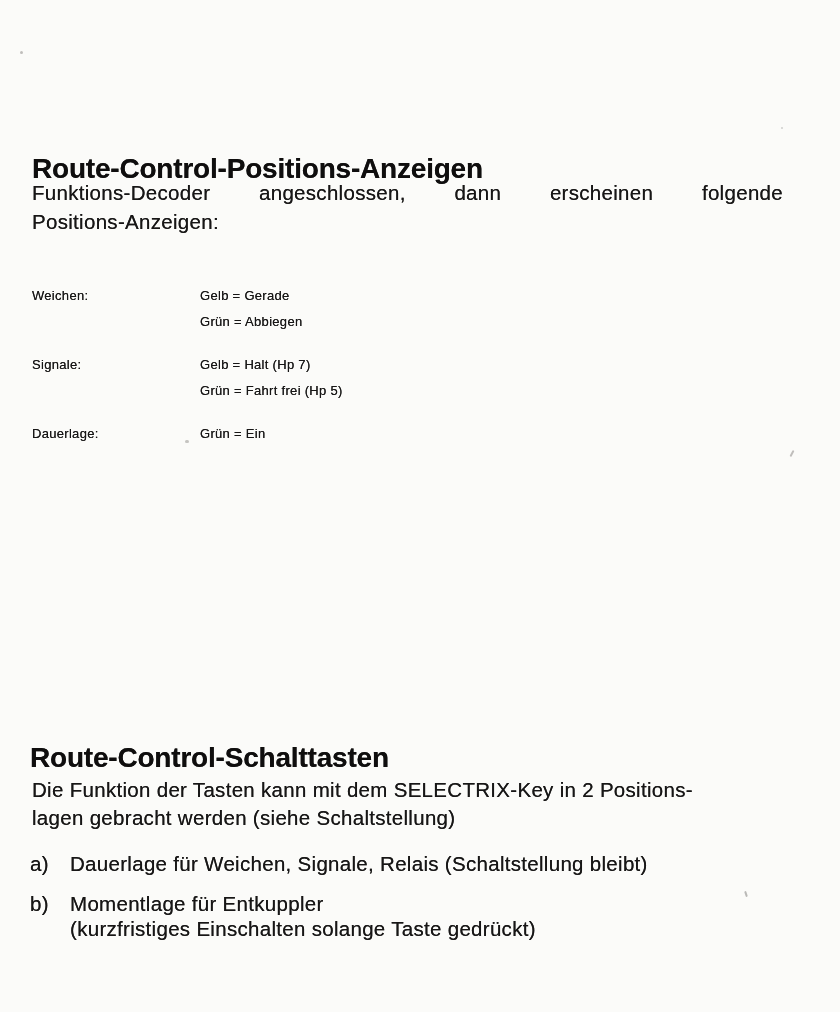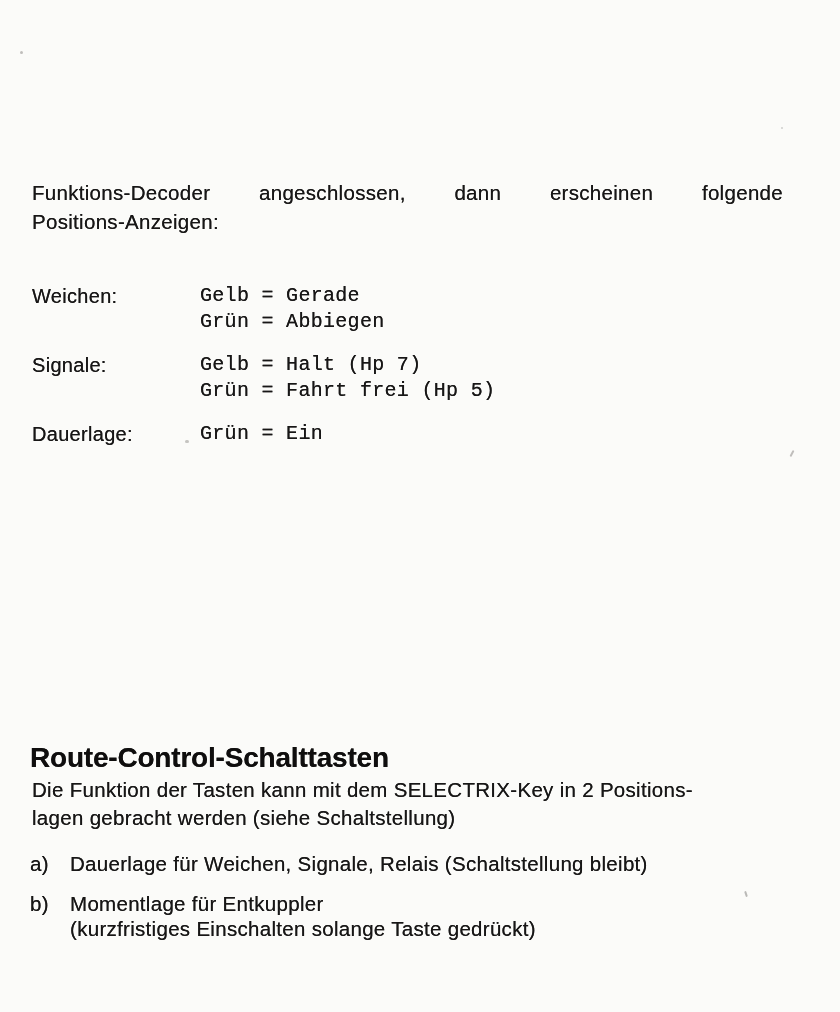--- a/index.html
+++ b/index.html
@@ -56,35 +56,34 @@
   }
   .jline {
     text-align: justify;
     text-align-last: justify;
   }
 
   .deflist {
     position: absolute;
     left: 32px;
     top: 283px;
-    font-size: 20px;
+    font-size: 13px;
     letter-spacing: 0.3px;
     line-height: 26px;
   }
   .defrow {
     display: flex;
     margin-bottom: 17px;
   }
   .deflabel {
     width: 168px;
     flex: 0 0 168px;
   }
   .defvalues {
     white-space: nowrap;
-    font-family: Liberation Mono, monospace;
   }
 
   .abclist {
     position: absolute;
     left: 30px;
     top: 851px;
     font-size: 20.5px;
     letter-spacing: 0.3px;
     line-height: 25px;
   }
@@ -110,20 +109,21 @@
   .speck.s2 { left: 185px; top: 440px; width: 4px; height: 3px; opacity: .5; border-radius: 2px; }
   .speck.s3 { left: 791px; top: 450px; width: 2px; height: 7px; opacity: .55; transform: rotate(28deg); border-radius: 1px; }
   .speck.s4 { left: 745px; top: 891px; width: 2px; height: 6px; opacity: .6;  transform: rotate(-18deg); border-radius: 1px; }
   .speck.s5 { left: 781px; top: 127px; width: 2px; height: 2px; opacity: .4; }
 </style>
 </head>
 <body>
 
 <div class="page">
 
+  <h1 class="headline first ink">Route-Control-Positions-Anzeigen</h1>
 
   <div class="intro first ink">
     <div class="jline">Funktions-Decoder angeschlossen, dann erscheinen folgende</div>
     <div>Positions-Anzeigen:</div>
   </div>
 
   <div class="deflist ink">
     <div class="defrow">
       <div class="deflabel">Weichen:</div>
       <div class="defvalues">

